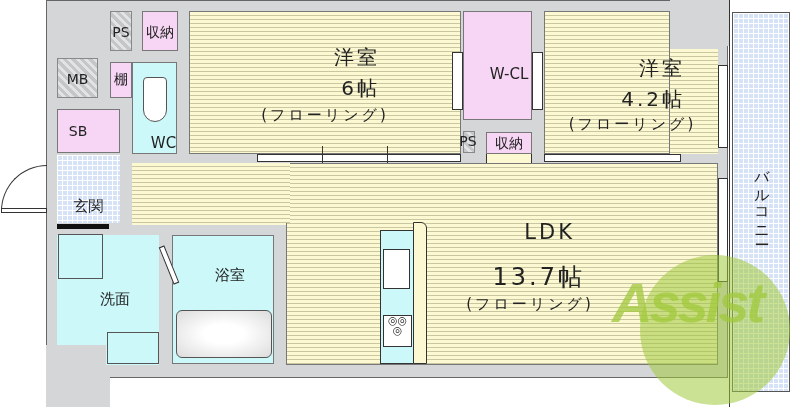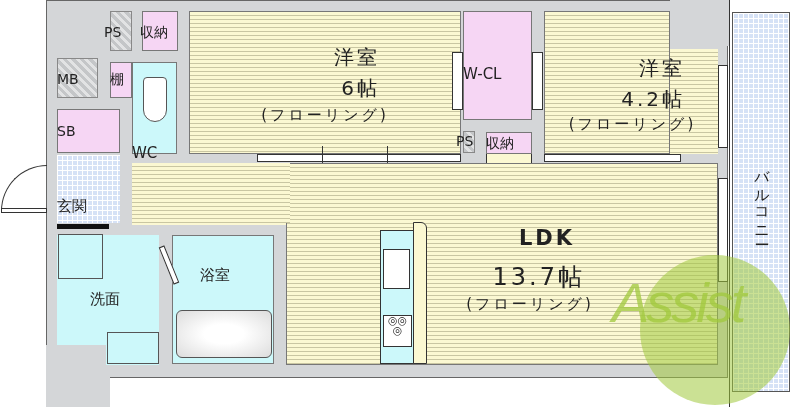--- a/index.html
+++ b/index.html
@@ -4,21 +4,21 @@
 <style>
   html,body{margin:0;padding:0;background:#ffffff;}
   body{width:800px;height:407px;position:relative;overflow:hidden;font-family:"DejaVu Sans","Liberation Sans",sans-serif;color:#222;}
   .abs{position:absolute;box-sizing:border-box;}
   .wall{background:#d4d6d8;}
   .floor{background-color:#fbf8d2;background-image:repeating-linear-gradient(to bottom,transparent 0,transparent 3px,#c9c6a2 3px,#c9c6a2 4px);}
   .pink{background:#f6d6f4;border:1px solid #777;}
   .cyan{background:#ccf8fa;}
   .tile{background-color:#d6e2f6;background-image:linear-gradient(#ffffff 1px,transparent 1px),linear-gradient(90deg,#ffffff 1px,transparent 1px);background-size:5px 5px;}
   .hatch{background:repeating-linear-gradient(45deg,#c4c6c8 0,#c4c6c8 3px,#e2e3e4 3px,#e2e3e4 6px);border:1px solid #888;}
-  .lbl{font-size:15px;white-space:nowrap;line-height:1;}
+  .lbl{font-size:15px;text-align:center;white-space:nowrap;line-height:1;}
   .lbl-big{font-size:20px;letter-spacing:3px;text-align:right;white-space:nowrap;line-height:1;}
   .lbl-sm{font-size:15px;letter-spacing:3px;text-align:center;white-space:nowrap;line-height:1;}
   .window{background:#fff;border:1px solid #333;}
   .door{border:1px solid #333;background:#fff;}
   .line{background:#333;}
   .vtext{writing-mode:vertical-rl;font-size:15px;letter-spacing:2px;}
 </style>
 </head>
 <body>
 
@@ -63,21 +63,21 @@
 <div class="abs lbl" style="left:140px;top:25px;width:40px;font-size:14px;">収納</div>
 <div class="abs hatch" style="left:57px;top:58px;width:41px;height:40px;"></div>
 <div class="abs lbl" style="left:57px;top:72px;width:41px;font-size:14px;">MB</div>
 <div class="abs pink" style="left:110px;top:62px;width:22px;height:36px;"></div>
 <div class="abs lbl" style="left:110px;top:72px;width:22px;font-size:14px;">棚</div>
 <div class="abs pink" style="left:57px;top:109px;width:63px;height:44px;"></div>
 <div class="abs lbl" style="left:57px;top:124px;width:42px;font-size:14px;">SB</div>
 
 <div class="abs cyan" style="left:132px;top:62px;width:45px;height:92px;border:1px solid #777;"></div>
 <div class="abs" style="left:143px;top:77px;width:24px;height:45px;border:1px solid #555;border-radius:4px 4px 12px 12px;background:#fff;"></div>
-<div class="abs lbl" style="left:132px;top:146px;width:63px;">WC</div>
+<div class="abs lbl" style="left:132px;top:136px;width:63px;">WC</div>
 <div class="abs door" style="left:137px;top:164px;width:7px;height:34px;"></div>
 
 <div class="abs floor" style="left:132px;top:163px;width:156px;height:62px;"></div>
 <div class="abs door" style="left:228px;top:176px;width:46px;height:6px;"></div>
 
 <div class="abs tile" style="left:57px;top:155px;width:63px;height:68px;"></div>
 <div class="abs lbl" style="left:57px;top:199px;width:63px;">玄関</div>
 <div class="abs" style="left:1px;top:165px;width:46px;height:46px;border-top:1px solid #333;border-left:1px solid #333;border-top-left-radius:46px;"></div>
 <div class="abs door" style="left:1px;top:208px;width:46px;height:5px;"></div>
 <div class="abs" style="left:57px;top:224px;width:52px;height:5px;background:#111;"></div>
@@ -88,24 +88,24 @@
 <div class="abs" style="left:107px;top:332px;width:52px;height:32px;border:1px solid #555;background:#ccf8fa;"></div>
 <div class="abs wall" style="left:46px;top:345px;width:60px;height:25px;"></div>
 
 <div class="abs cyan" style="left:172px;top:235px;width:102px;height:129px;border:1px solid #777;"></div>
 <div class="abs lbl" style="left:200px;top:268px;width:60px;">浴室</div>
 <div class="abs" style="left:176px;top:310px;width:96px;height:48px;border:1px solid #555;border-radius:6px;background:radial-gradient(ellipse at center,#ffffff 30%,#dcdcdc 100%);"></div>
 <div class="abs door" style="left:166px;top:245px;width:6px;height:40px;transform:rotate(-22deg);"></div>
 
 <div class="abs floor" style="left:286px;top:163px;width:432px;height:202px;border:1px solid #777;"></div>
 <div class="abs floor" style="left:160px;top:163px;width:130px;height:60px;"></div>
-<div class="abs lbl-big" style="left:465px;top:228px;width:110px;font-size:21px;font-weight:bold;">LDK</div>
+<div class="abs lbl-big" style="left:465px;top:222px;width:110px;font-size:21px;">LDK</div>
 <div class="abs lbl-big" style="left:455px;top:265px;width:130px;font-size:24px;">13.7帖</div>
 <div class="abs lbl-sm" style="left:440px;top:297px;width:180px;">(フローリング)</div>
 <div class="abs window" style="left:718px;top:178px;width:10px;height:104px;"></div>
 
 <div class="abs" style="left:380px;top:230px;width:34px;height:134px;background:#ccf8fa;border:1px solid #333;"></div>
 <div class="abs" style="left:413px;top:222px;width:14px;height:142px;background:#fbf8d2;border:1px solid #333;border-top-right-radius:6px;"></div>
 <div class="abs" style="left:383px;top:249px;width:27px;height:40px;border:1px solid #333;background:#fff;"></div>
 <div class="abs" style="left:383px;top:315px;width:29px;height:32px;border:1px solid #333;background:#fff;font-size:11px;line-height:10px;text-align:center;">◎◎<br>◎</div>
 
 <div class="abs" style="left:640px;top:255px;width:150px;height:150px;border-radius:50%;background:rgba(160,200,60,0.55);"></div>
-<div class="abs" style="left:612px;top:270px;font-size:56px;font-weight:normal;font-style:italic;color:rgba(160,200,60,0.75);font-family:'Liberation Sans',sans-serif;letter-spacing:-3px;">Assist</div>
+<div class="abs" style="left:612px;top:270px;font-size:56px;font-weight:bold;font-style:italic;color:rgba(160,200,60,0.75);font-family:'Liberation Sans',sans-serif;letter-spacing:-3px;">Assist</div>
 
 </body></html>

